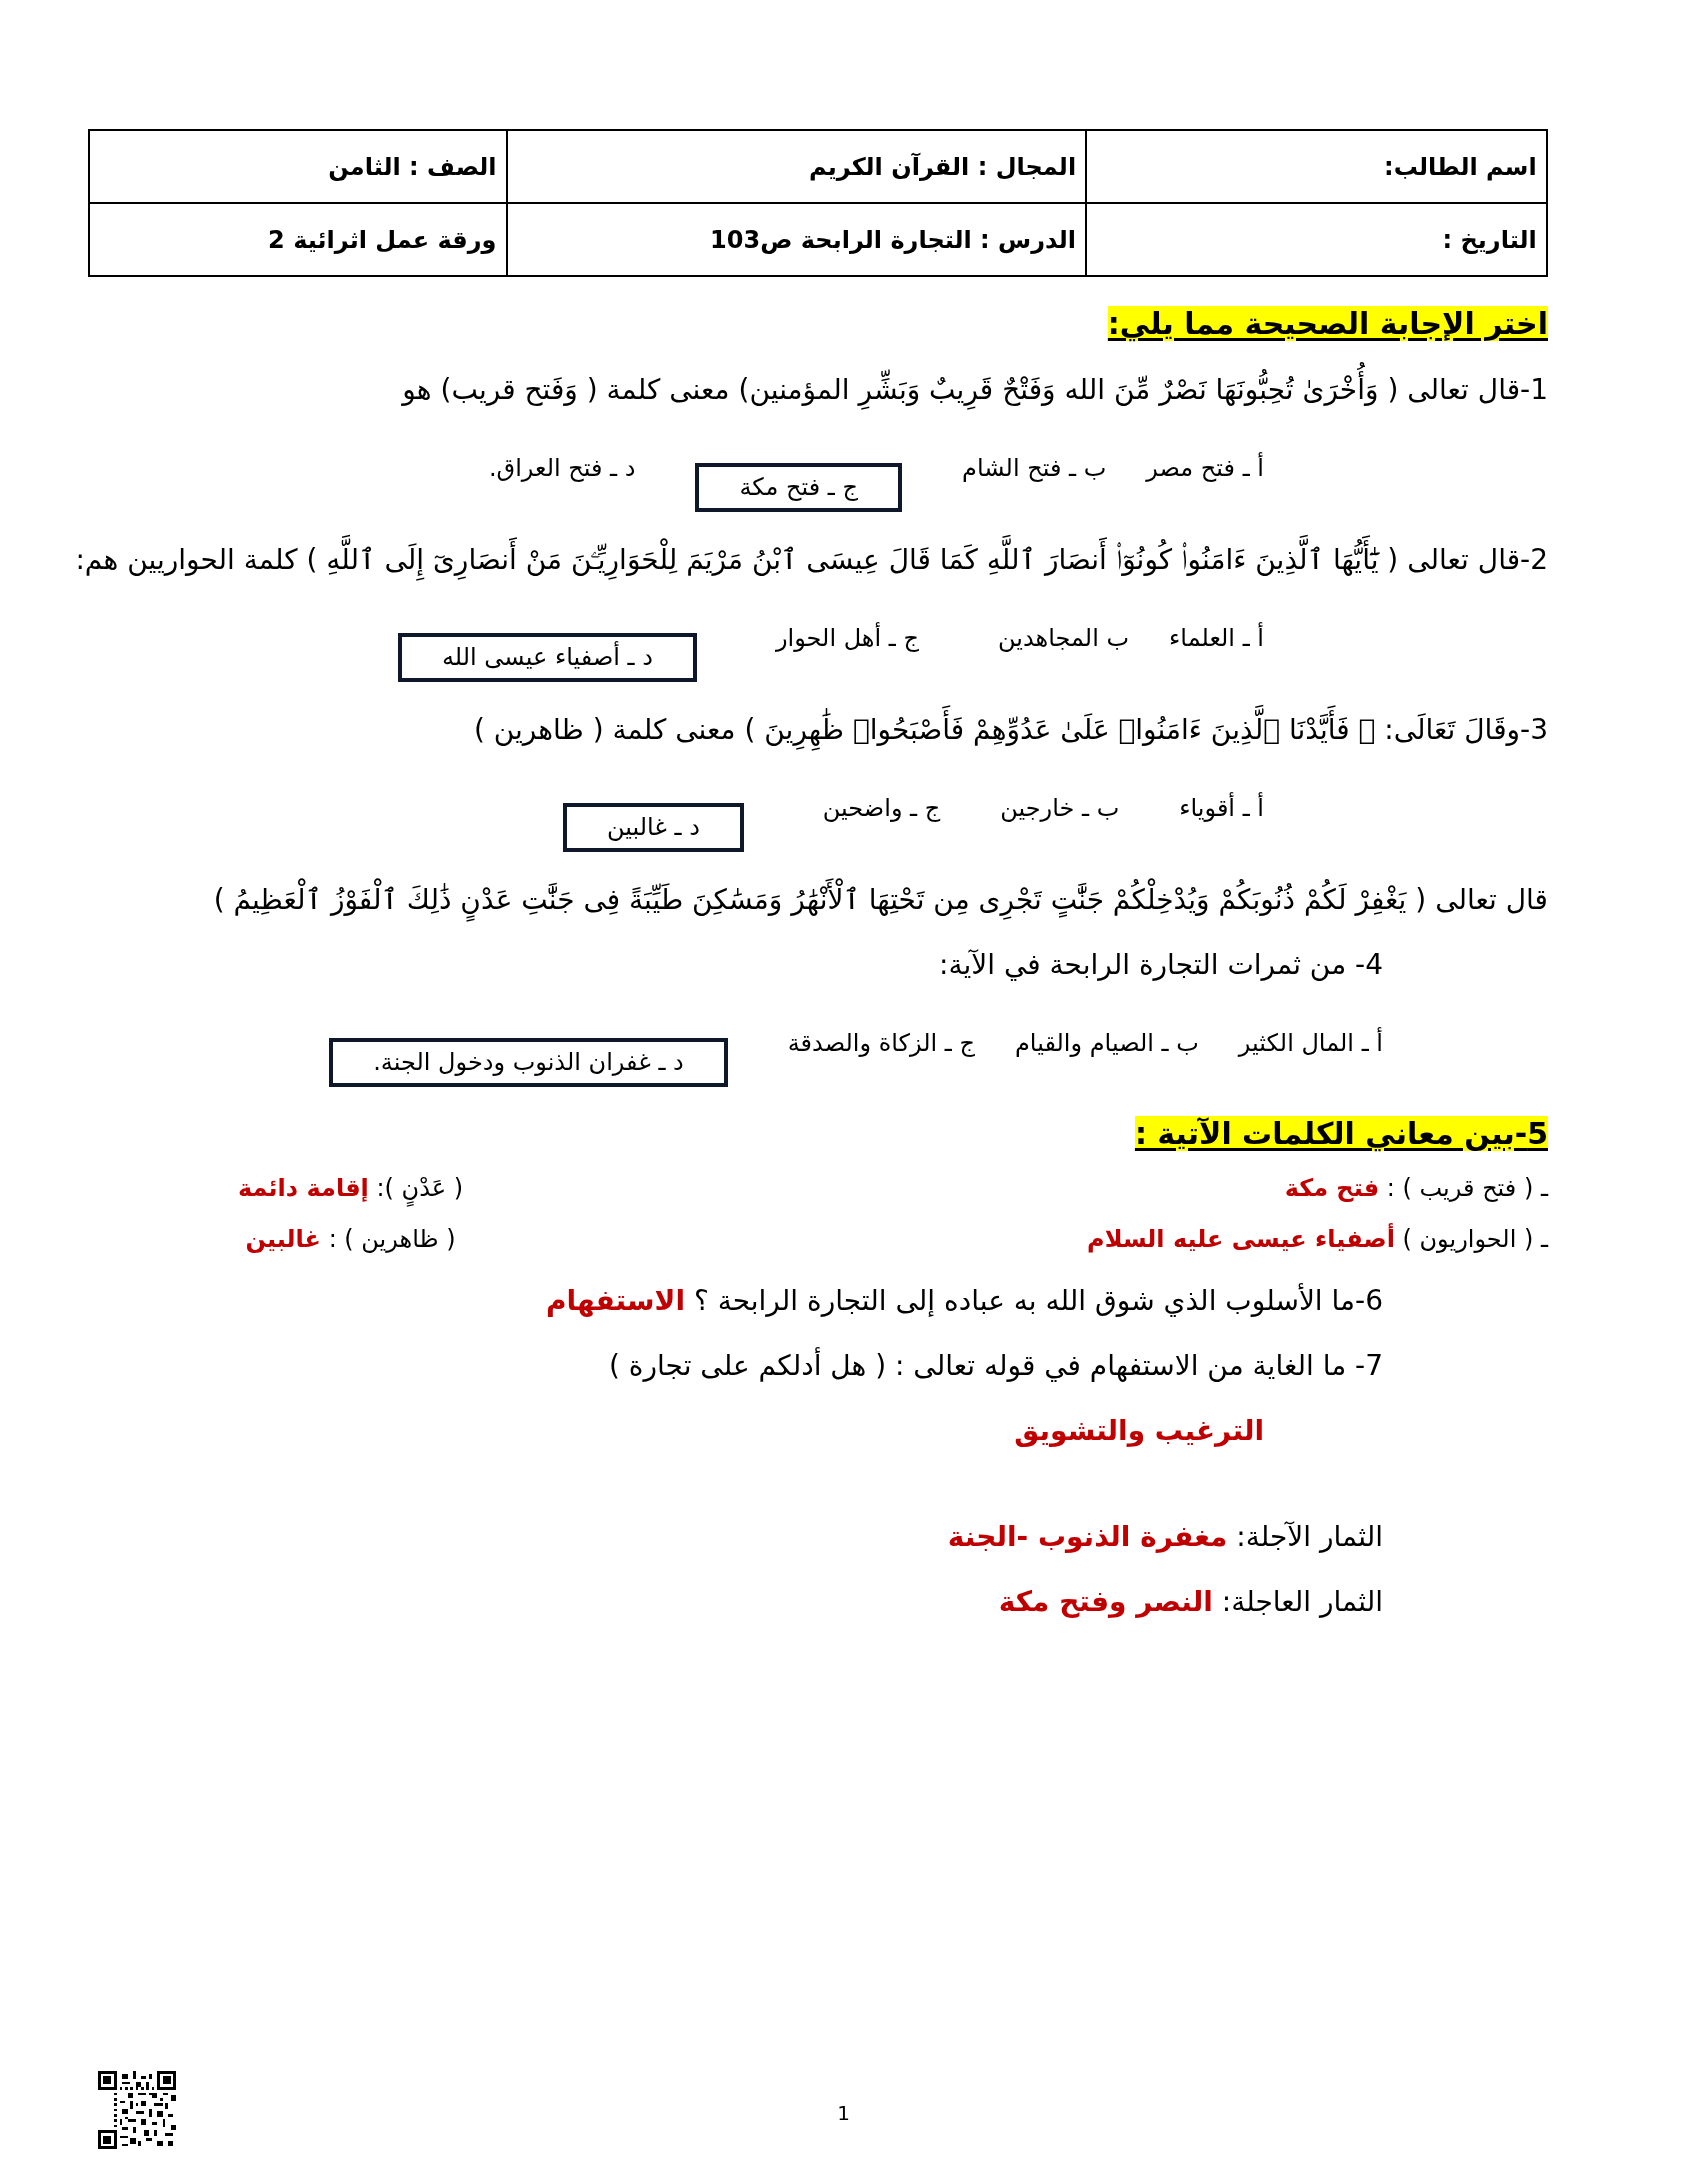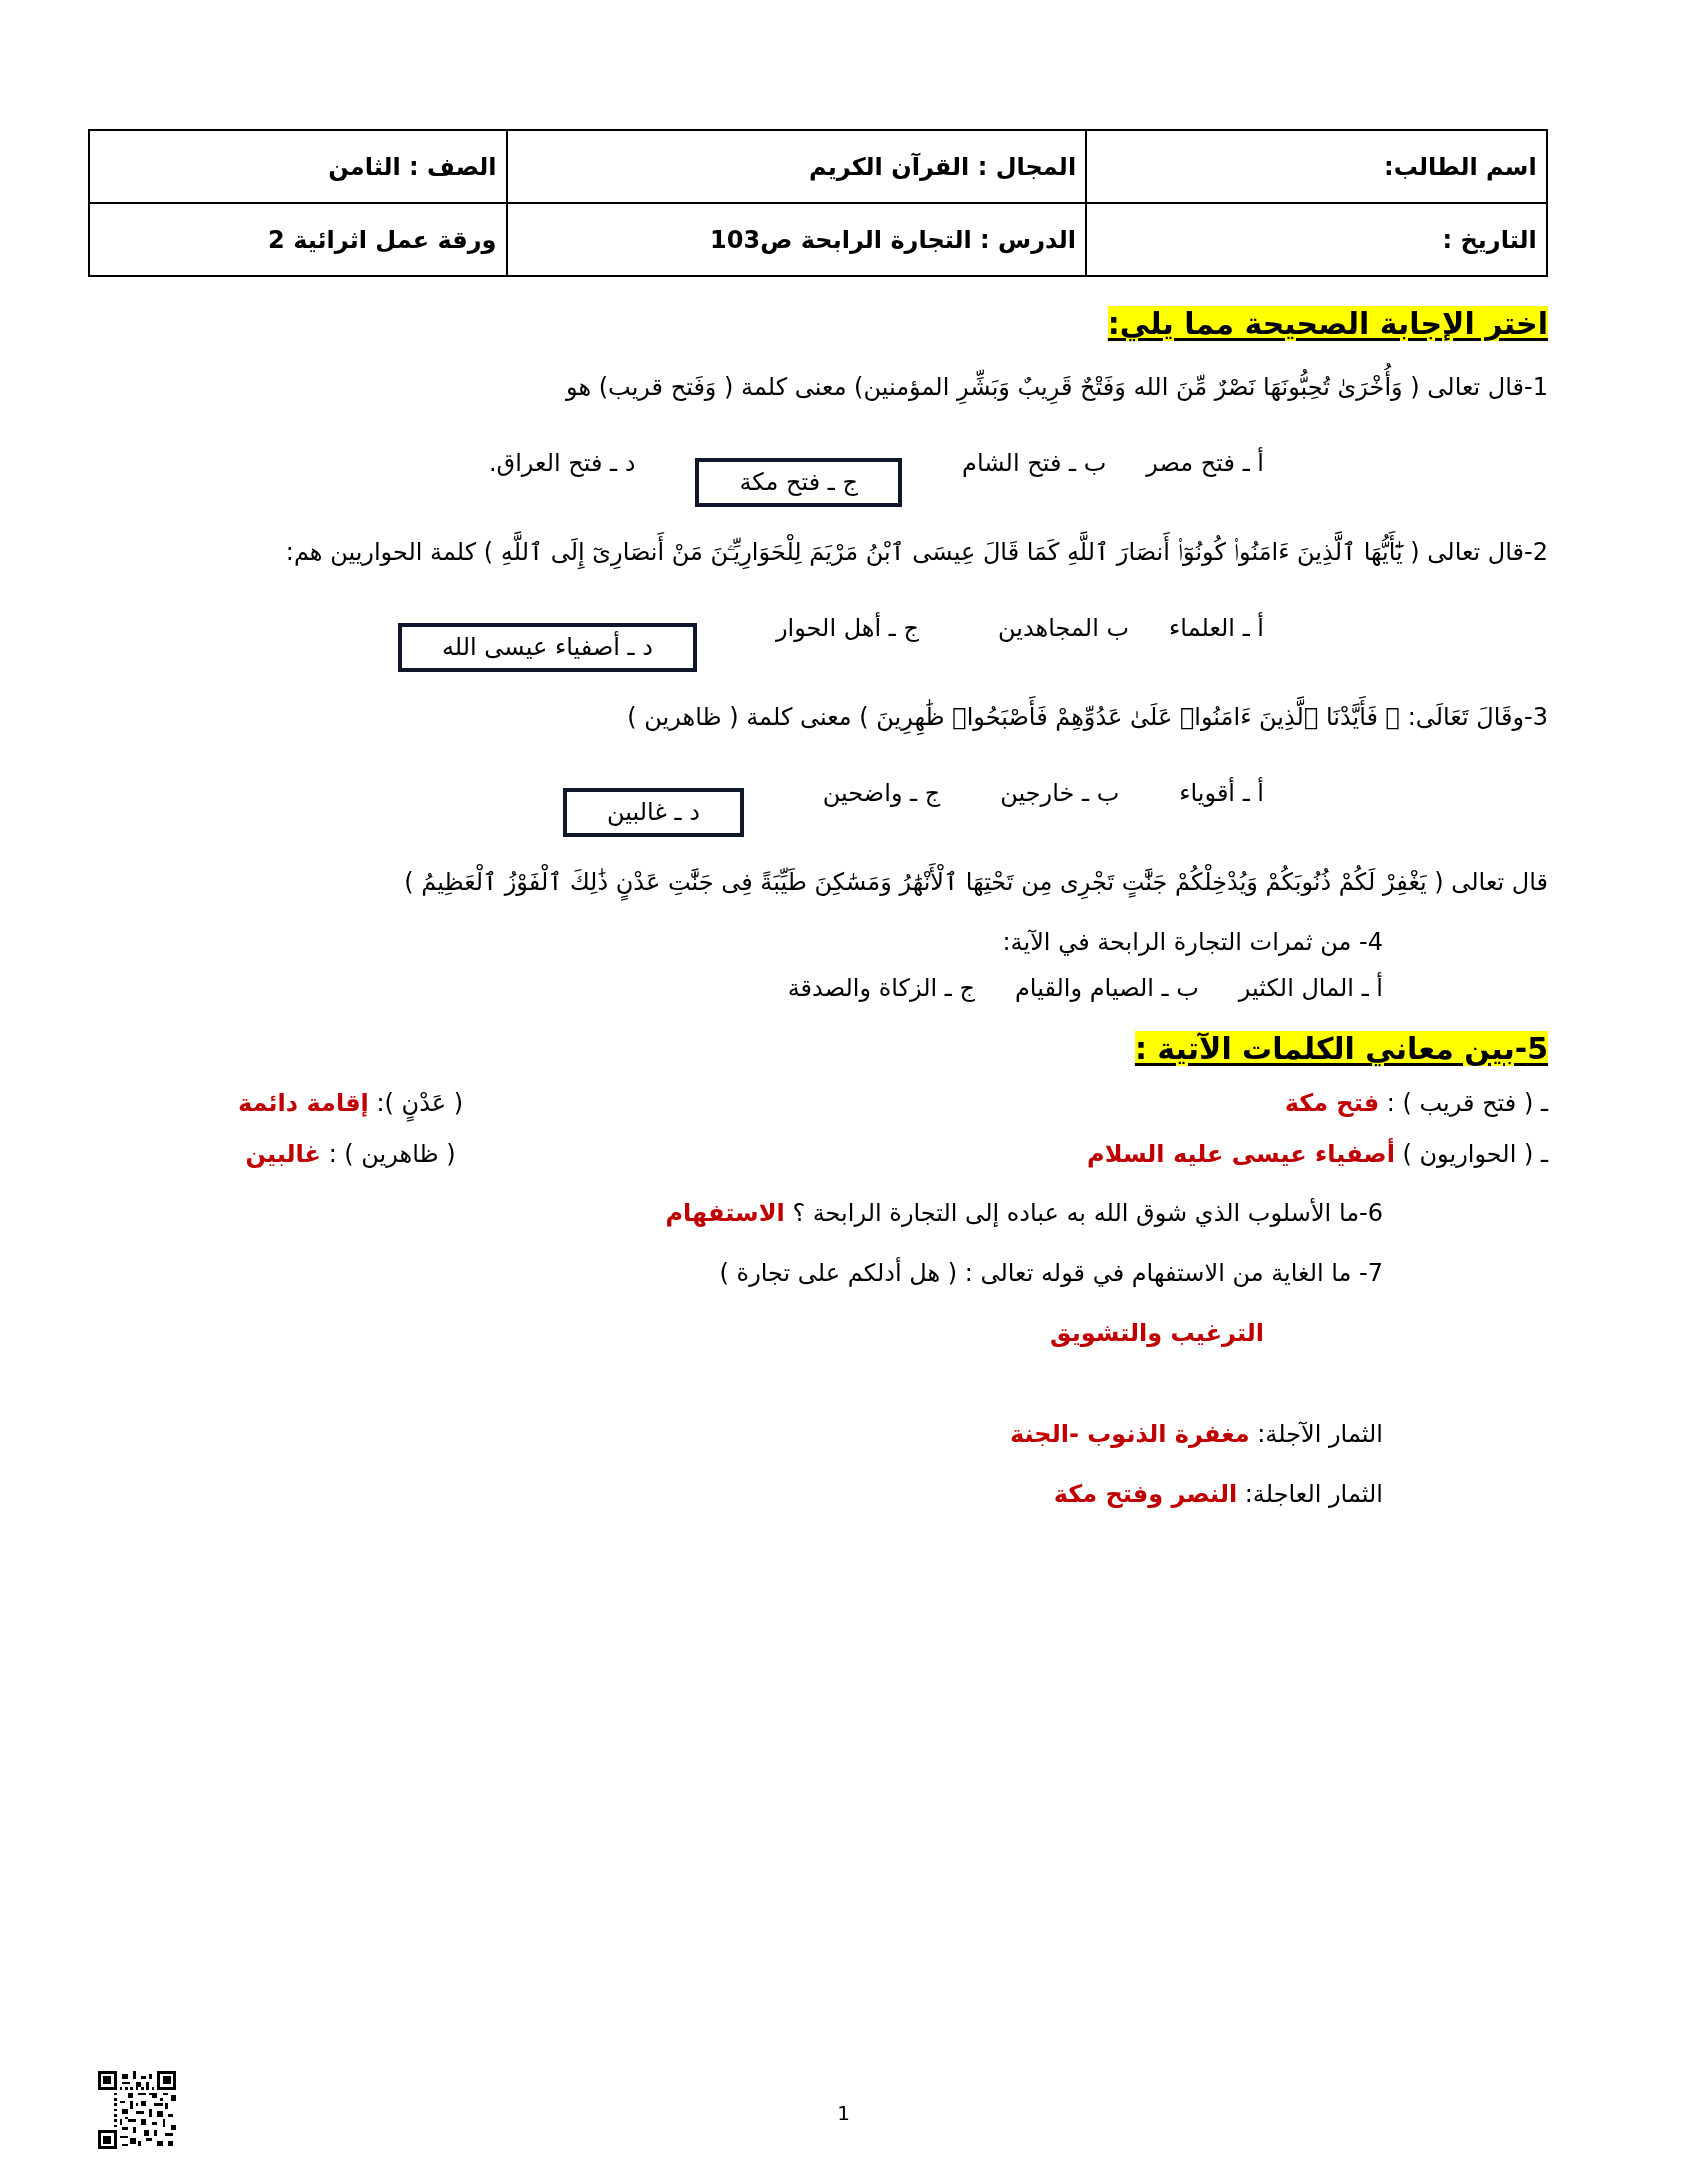--- a/index.html
+++ b/index.html
@@ -69,21 +69,21 @@
     color: #c00000;
     font-weight: bold;
   }
   .quran {
     font-family: "DejaVu Sans", "Liberation Sans", sans-serif;
     font-size: 22.5px;
   }
 
   
   .q-text {
-    font-size: 24px;
+    font-size: 28px;
     white-space: nowrap;
     line-height: 1.25;
   }
 
   .options-row {
     display: flex;
     flex-direction: row;
     align-items: center;
     justify-content: flex-start;
     font-size: 24px;
@@ -212,20 +212,21 @@
   <div class="spacer-md"></div>
 
   <div class="q-text indent-2">4- من ثمرات التجارة الرابحة في الآية:</div>
   <div class="options-row indent-2">
     <span class="opt">أ ـ  المال الكثير</span>
     <span class="gap-a"></span>
     <span class="opt">ب ـ  الصيام والقيام</span>
     <span class="gap-a"></span>
     <span class="opt">ج ـ  الزكاة والصدقة</span>
     <span class="gap-b"></span>
+    <span class="opt opt-boxed">د ـ   غفران الذنوب ودخول الجنة.</span>
   </div>
 
   <div class="spacer-md"></div>
 
   <div class="line">
     <span class="hl">5-بين معاني الكلمات الآتية   :</span>
   </div>
 
   <div class="meaning-row">
     <span class="meaning-left">

